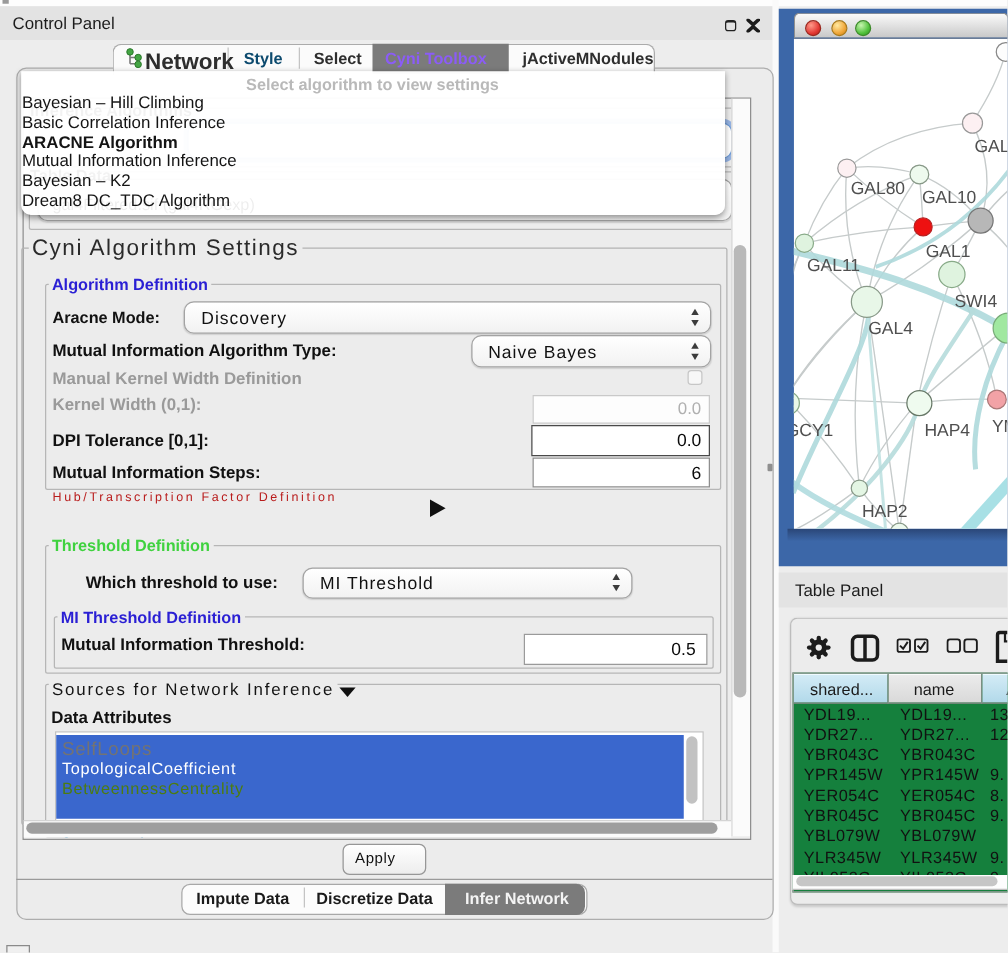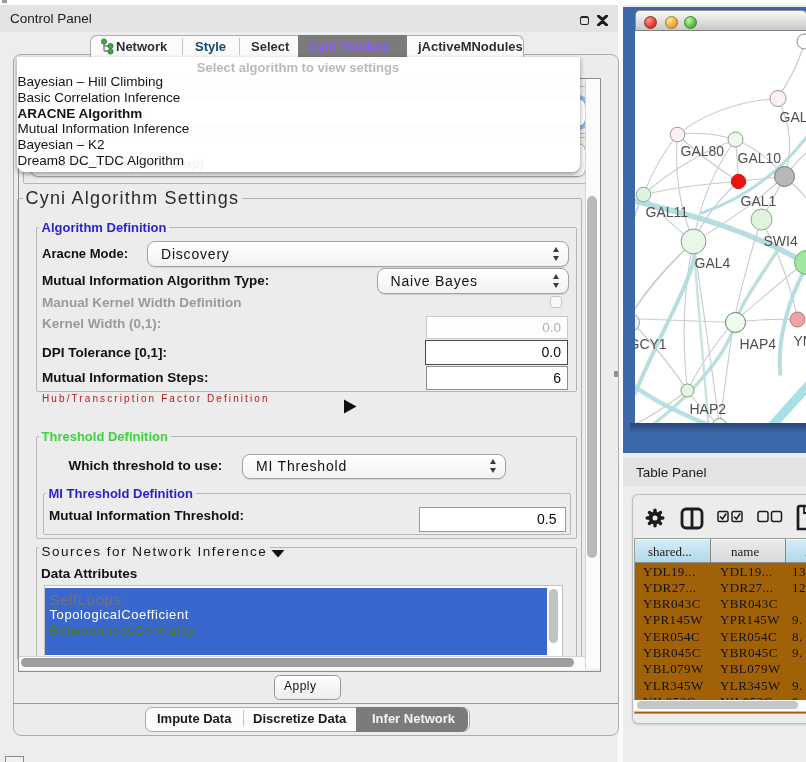--- a/index.html
+++ b/index.html
@@ -122,21 +122,21 @@
      border:1px solid #ababab;border-bottom:none;border-radius:7px 7px 0 0;"></div>
 <div class="abs" style="left:181.5px;top:38px;width:1px;height:17px;background:#c4c4c4;"></div>
 <div class="abs" style="left:238.5px;top:38px;width:1px;height:17px;background:#c4c4c4;"></div>
 <div class="abs" style="left:298px;top:34.5px;width:109px;height:24px;background:#7b7b7b;"></div>
 <svg class="abs" style="left:100px;top:38px;" width="14" height="17" viewBox="0 0 14 17">
   <path d="M4 4 L4 13 M4 8 L10 8 M4 13 L10 13" stroke="#7a7a7a" stroke-width="1.3" fill="none"></path>
   <circle cx="4" cy="3.5" r="2.6" fill="#44a544" stroke="#2c7a2c" stroke-width="0.8"></circle>
   <circle cx="10.5" cy="8" r="2.6" fill="#44a544" stroke="#2c7a2c" stroke-width="0.8"></circle>
   <circle cx="10.5" cy="13.5" r="2.6" fill="#44a544" stroke="#2c7a2c" stroke-width="0.8"></circle>
 </svg>
-<div class="lbl" style="left:116px;top:39px;font-size:13px;font-weight:bold;color:#2e2e2e;">Network</div>
+<div class="lbl" style="left:116px;top:39px;font-size:18px;font-weight:bold;color:#2e2e2e;">Network</div>
 <div class="lbl" style="left:195px;top:39px;font-size:13px;font-weight:bold;color:#0c4a6e;">Style</div>
 <div class="lbl" style="left:251px;top:39px;font-size:13px;font-weight:bold;color:#2e2e2e;">Select</div>
 <div class="lbl" style="left:308px;top:39px;font-size:13px;font-weight:bold;color:#8b5cf6;">Cyni Toolbox</div>
 <div class="lbl" style="left:418px;top:39px;font-size:13px;font-weight:bold;color:#2e2e2e;">jActiveMNodules</div>
 
 <div class="abs" style="left:145px;top:707px;width:322.5px;height:22.5px;background:#fcfcfc;
      border:1px solid #a8a8a8;border-radius:7px;"></div>
 <div class="abs" style="left:243px;top:710px;width:1px;height:16px;background:#c4c4c4;"></div>
 <div class="abs" style="left:356px;top:707px;width:111.5px;height:24.5px;background:#7b7b7b;border-radius:0 7px 7px 0;"></div>
 <div class="lbl" style="left:157px;top:711px;font-size:13px;font-weight:bold;color:#1a1a1a;">Impute Data</div>
@@ -272,21 +272,21 @@
 </svg>
 <svg class="abs" style="left:757px;top:510px;" width="27" height="13" viewBox="0 0 27 13">
   <rect x="1" y="1.5" width="10" height="10" rx="2" fill="none" stroke="#1c1c1c" stroke-width="1.5"></rect>
   <rect x="14.5" y="1.5" width="10" height="10" rx="2" fill="none" stroke="#1c1c1c" stroke-width="1.5"></rect>
 </svg>
 <svg class="abs" style="left:796px;top:504px;" width="10" height="27" viewBox="0 0 10 27">
   <path d="M2 4 Q2 2 4 2 L12 2 L12 25 L2 25 Z" fill="none" stroke="#1c1c1c" stroke-width="2.7"></path>
   <path d="M8 2 L8 9 L14 9" fill="none" stroke="#1c1c1c" stroke-width="1.8"></path>
 </svg>
 
-<div class="abs" style="left:634px;top:538px;width:172px;height:173.5px;border:1px solid #9e9e9e;border-right:none;background:#a16207;overflow:hidden;font-family:Liberation Serif, serif;">
+<div class="abs" style="left:634px;top:538px;width:172px;height:173.5px;border:1px solid #9e9e9e;border-right:none;background:#15803d;overflow:hidden;">
   <div class="abs" style="left:0;top:0;width:75px;height:23px;background:linear-gradient(#d4ecf6,#b2d9ea);border-right:1px solid #8a8a8a;border-bottom:1px solid #8a8a8a;box-shadow:inset 0 1px 0 #f0fafe;"></div>
   <div class="abs" style="left:76px;top:0;width:74px;height:23px;background:linear-gradient(#ececec,#d9d9d9);border-right:1px solid #8a8a8a;border-bottom:1px solid #8a8a8a;box-shadow:inset 0 1px 0 #fbfbfb;"></div>
   <div class="abs" style="left:151px;top:0;width:25px;height:23px;background:linear-gradient(#d4ecf6,#b2d9ea);border-bottom:1px solid #8a8a8a;box-shadow:inset 0 1px 0 #f0fafe;"></div>
   <div class="lbl" style="left:13px;top:4.5px;font-size:13px;color:#1a1a1a;">shared...</div>
   <div class="lbl" style="left:96px;top:4.5px;font-size:13px;color:#1a1a1a;">name</div>
   <div class="lbl" style="left:170px;top:4.5px;font-size:13px;color:#1a1a1a;">A</div>
   <div class="lbl" style="left:8px;top:24.5px;font-size:13px;letter-spacing:0.4px;color:#111;">YDL19...</div>
   <div class="lbl" style="left:85px;top:24.5px;font-size:13px;letter-spacing:0.4px;color:#111;">YDL19...</div>
   <div class="lbl" style="left:157px;top:24.5px;font-size:13px;letter-spacing:0.4px;color:#111;">13</div>
   <div class="lbl" style="left:8px;top:40.8px;font-size:13px;letter-spacing:0.4px;color:#111;">YDR27...</div>

